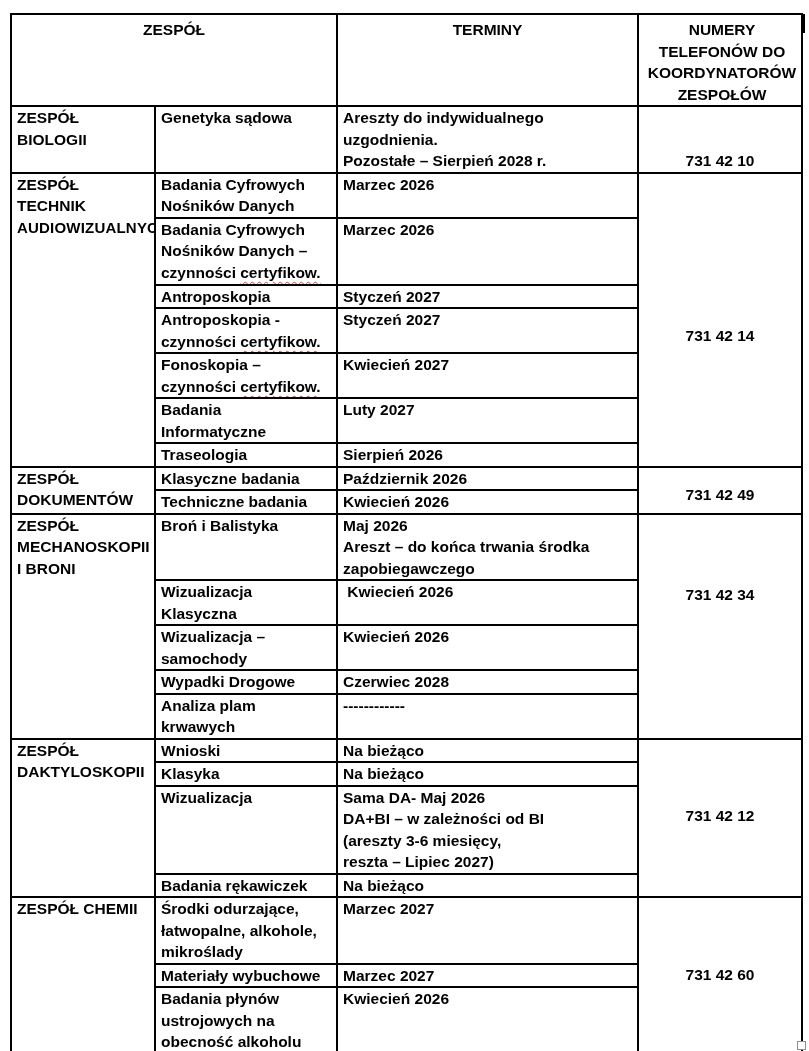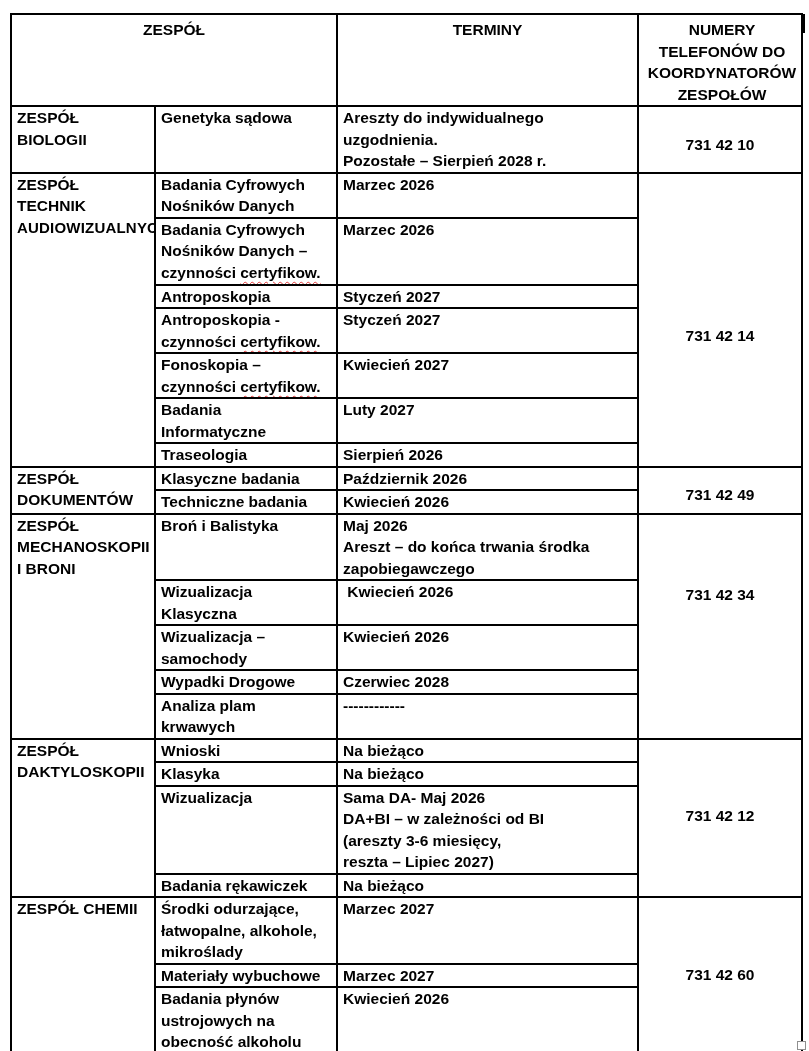--- a/index.html
+++ b/index.html
@@ -56,21 +56,21 @@
     text-decoration-thickness: 1px;
     text-underline-offset: 3px;
   }
   td.phone {
     text-align: center;
     vertical-align: middle;
   }
   td.phone .ph {
     display: block;
   }
-  td.phone-bio { vertical-align: bottom; padding-bottom: 16px; }
+  td.phone-bio { vertical-align: bottom; padding-bottom: 0; }
   td.phone-tech .ph { transform: translateY(16px); }
   td.phone-dok  .ph { transform: translateY(5px); }
   td.phone-mech .ph { transform: translateY(-31px); }
   td.phone-dak  .ph { transform: translateY(-2px); }
   td.phone-chem .ph { transform: translateY(-11px); }
   .cursor-artifact {
     position: absolute;
     left: 802px;
     top: 14px;
     width: 3px;

